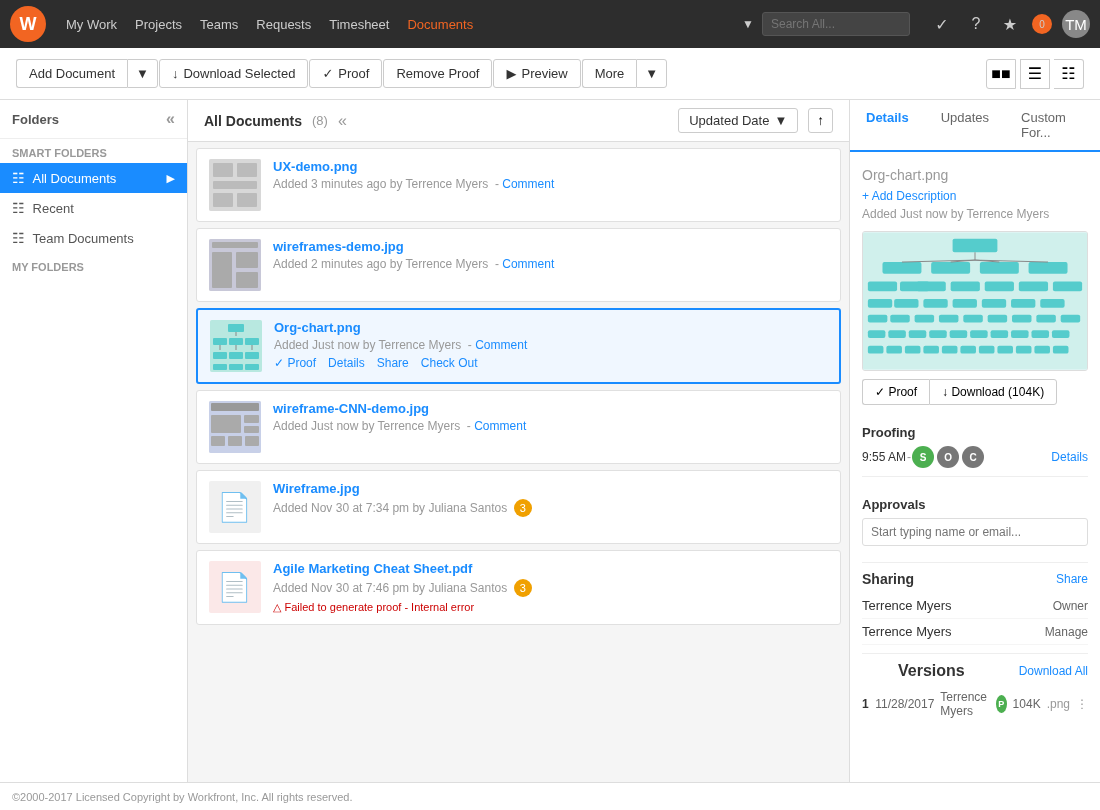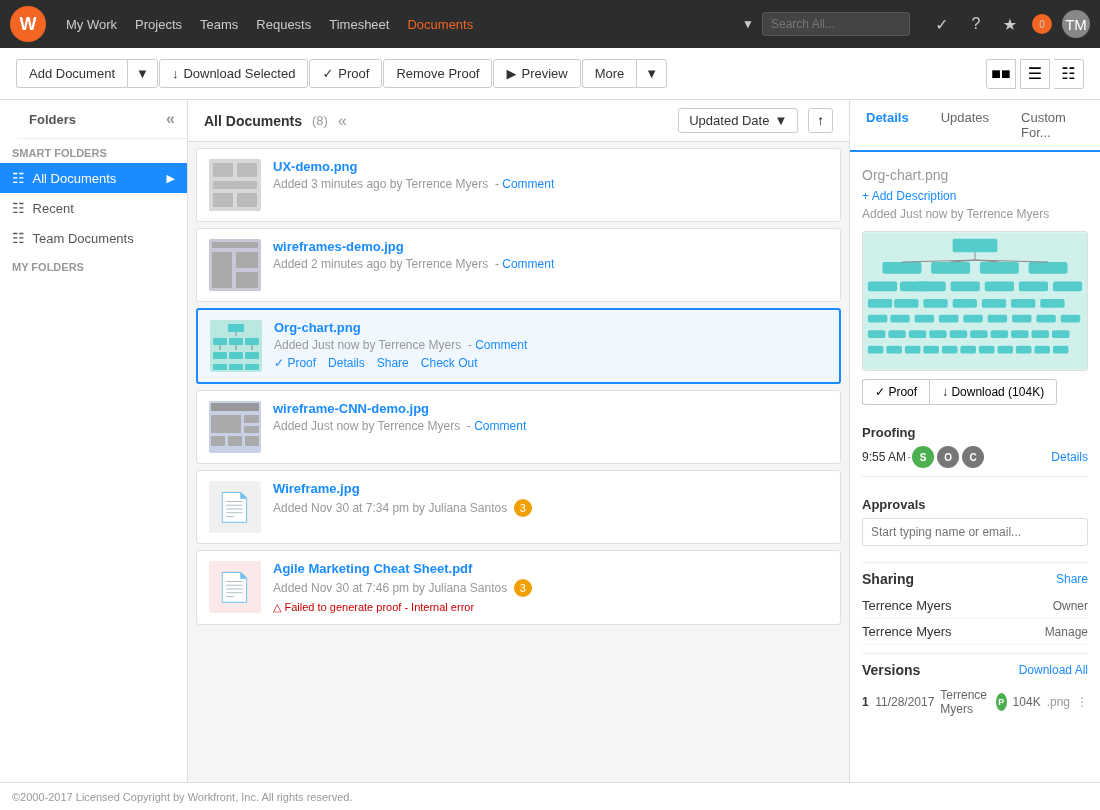--- a/index.html
+++ b/index.html
@@ -83,21 +83,21 @@
       border-right: 1px solid #ddd;
       flex-shrink: 0;
       overflow-y: auto;
     }
     .sidebar-header {
       padding: 10px 12px;
       font-weight: bold;
       font-size: 13px;
       color: #555;
       border-bottom: 1px solid #eee;
-      display: flex; align-items: center; justify-content: space-between; margin-left: 17px;
+      display: flex; align-items: center; justify-content: space-between;
     }
     .sidebar-collapse { cursor: pointer; color: #999; font-size: 16px; }
     .sidebar-section-title {
       padding: 8px 12px 4px;
       font-size: 11px;
       color: #999;
       font-weight: bold;
       text-transform: uppercase;
     }
     .sidebar-item {
@@ -241,21 +241,21 @@
       color: #aaa;
       margin-bottom: 8px;
     }
     .sharing-row { display: flex; align-items: center; justify-content: space-between; margin-bottom: 6px; }
     .sharing-title { font-size: 14px; font-weight: bold; }
     .sharing-link { color: #1a8cff; font-size: 12px; cursor: pointer; }
     .user-row { display: flex; align-items: center; justify-content: space-between; padding: 5px 0; border-bottom: 1px solid #f5f5f5; }
     .user-name { font-size: 13px; color: #333; }
     .user-role { font-size: 12px; color: #666; }
     .versions-row { display: flex; align-items: center; justify-content: space-between; margin-bottom: 6px; }
-    .versions-title { font-size: 14px; font-weight: bold; }
+    .versions-title { font-size: 16px; font-weight: bold; margin-left: 36px; }
     .versions-link { color: #1a8cff; font-size: 12px; cursor: pointer; }
     .version-item { display: flex; align-items: center; gap: 6px; font-size: 12px; padding: 4px 0; }
     .version-num { color: #333; font-weight: bold; width: 12px; }
     .version-date { color: #666; }
     .version-user { color: #666; }
     .version-badge { width: 18px; height: 18px; border-radius: 50%; background: #4CAF50; display: flex; align-items: center; justify-content: center; color: white; font-size: 9px; font-weight: bold; }
     .version-size { color: #666; }
     .version-ext { color: #999; }
 
     

